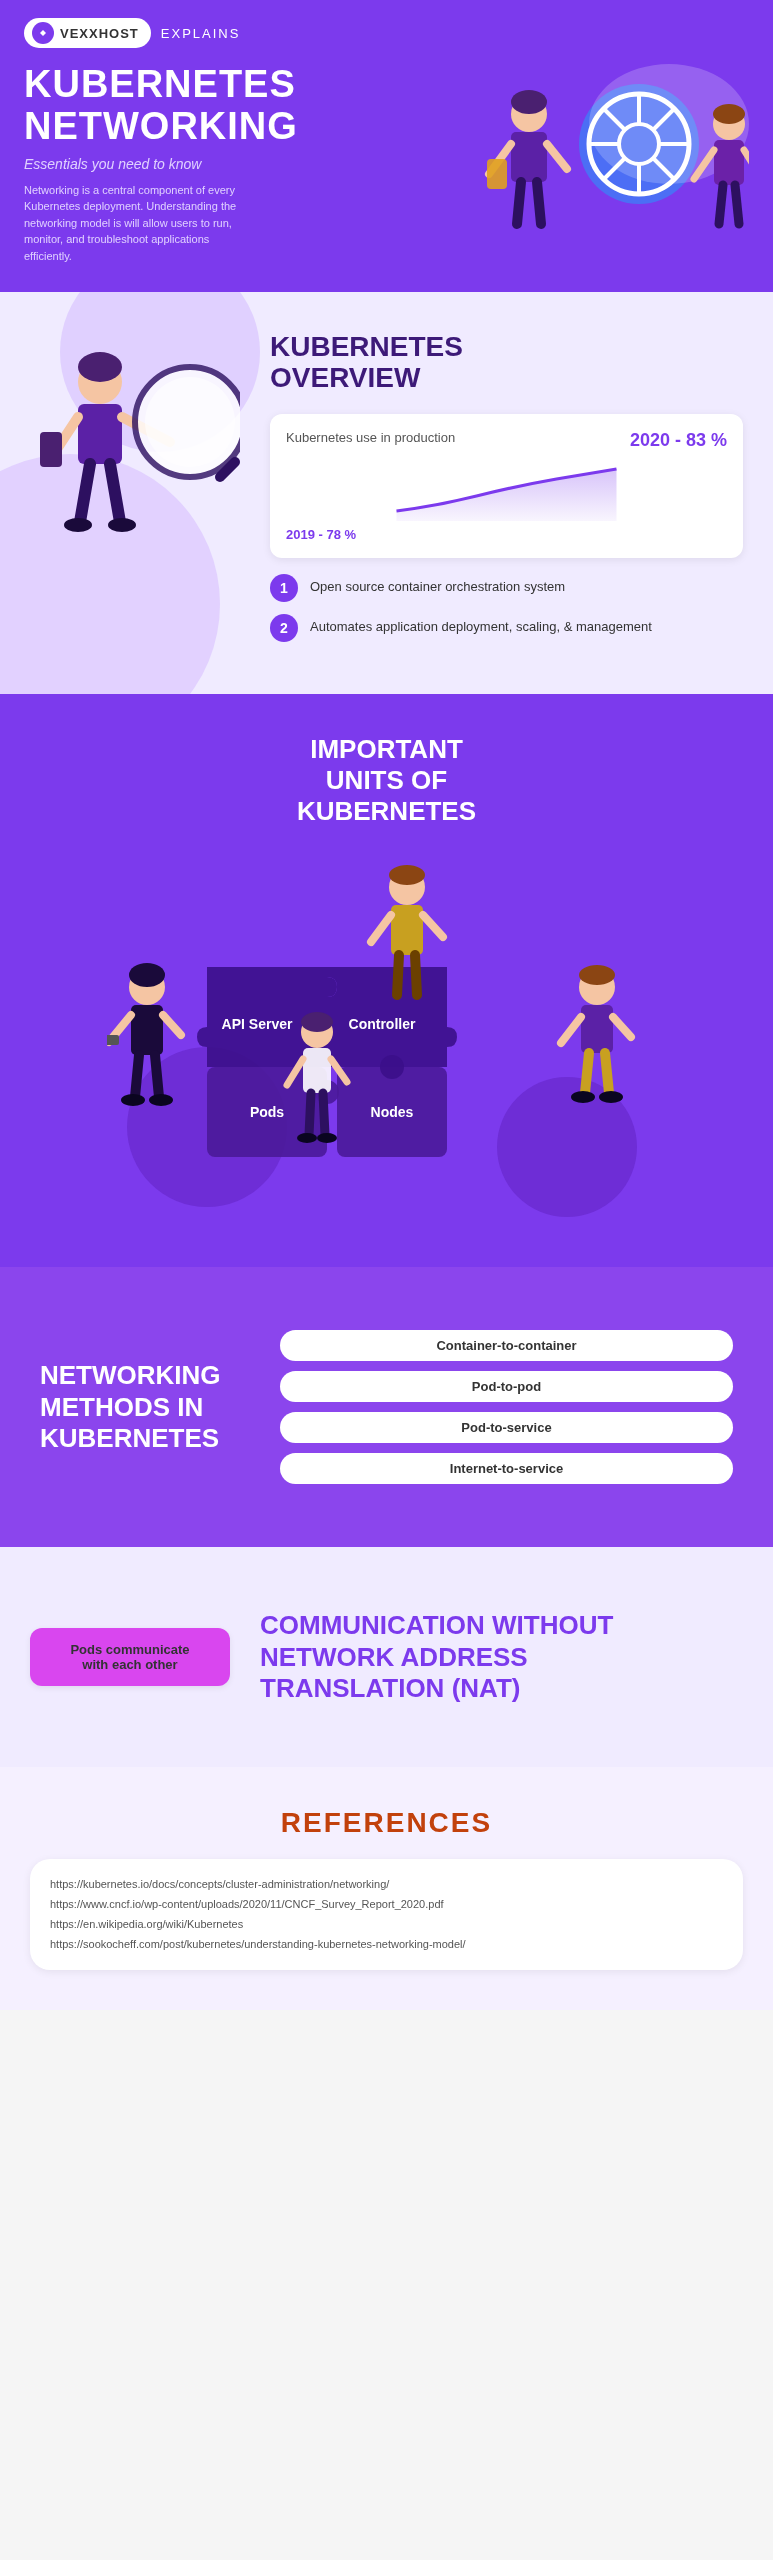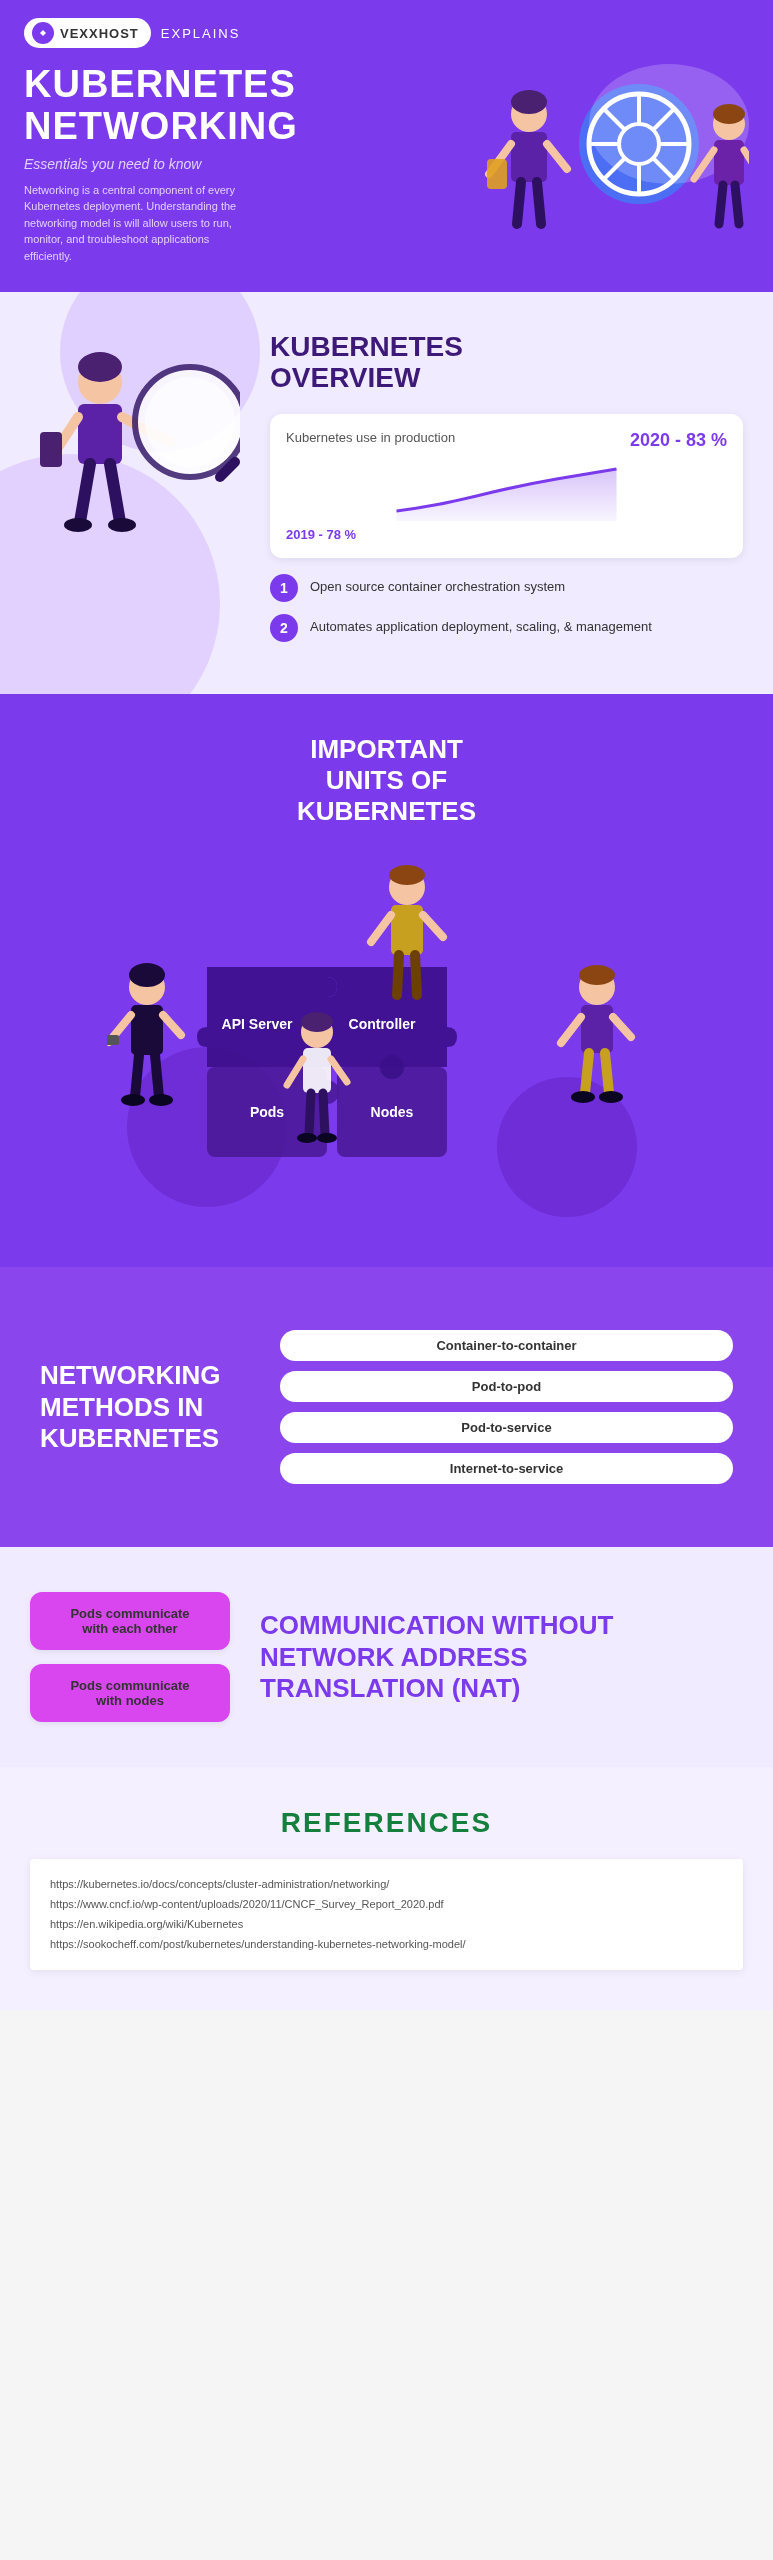--- a/index.html
+++ b/index.html
@@ -294,28 +294,28 @@
     
     .section-references {
       background: #f5f0ff;
       padding: 40px 30px;
       text-align: center;
       min-height: 200px;
     }
     .ref-title {
       font-size: 28px;
       font-weight: 900;
-      color: #15803d;
+      color: #c2410c;
       text-transform: uppercase;
       margin-bottom: 20px;
       letter-spacing: 2px;
     }
     .ref-box {
       background: white;
-      border-radius: 4px;
+      border-radius: 20px;
       padding: 16px 20px;
       text-align: left;
       box-shadow: 0 2px 8px rgba(0,0,0,0.07);
     }
     .ref-link {
       font-size: 11px;
       color: #555;
       line-height: 1.8;
       display: block;
     }
@@ -563,21 +563,20 @@
     <div class="method-pill">Container-to-container</div>
     <div class="method-pill">Pod-to-pod</div>
     <div class="method-pill">Pod-to-service</div>
     <div class="method-pill">Internet-to-service</div>
   </div>
 </div>
 
 <div class="section-communication">
   <div class="comm-left">
     <div class="comm-pill">Pods communicate with each other</div>
-    <div class="comm-pill">Pods communicate with nodes</div>
   </div>
   <div class="comm-title">
     <span>COMMUNICATION WITHOUT</span><br>
     <span>NETWORK ADDRESS</span><br>
     <span>TRANSLATION</span>
     <span style="color:#7c3aed;">(NAT)</span>
   </div>
 </div>
 
 <div class="section-references">

